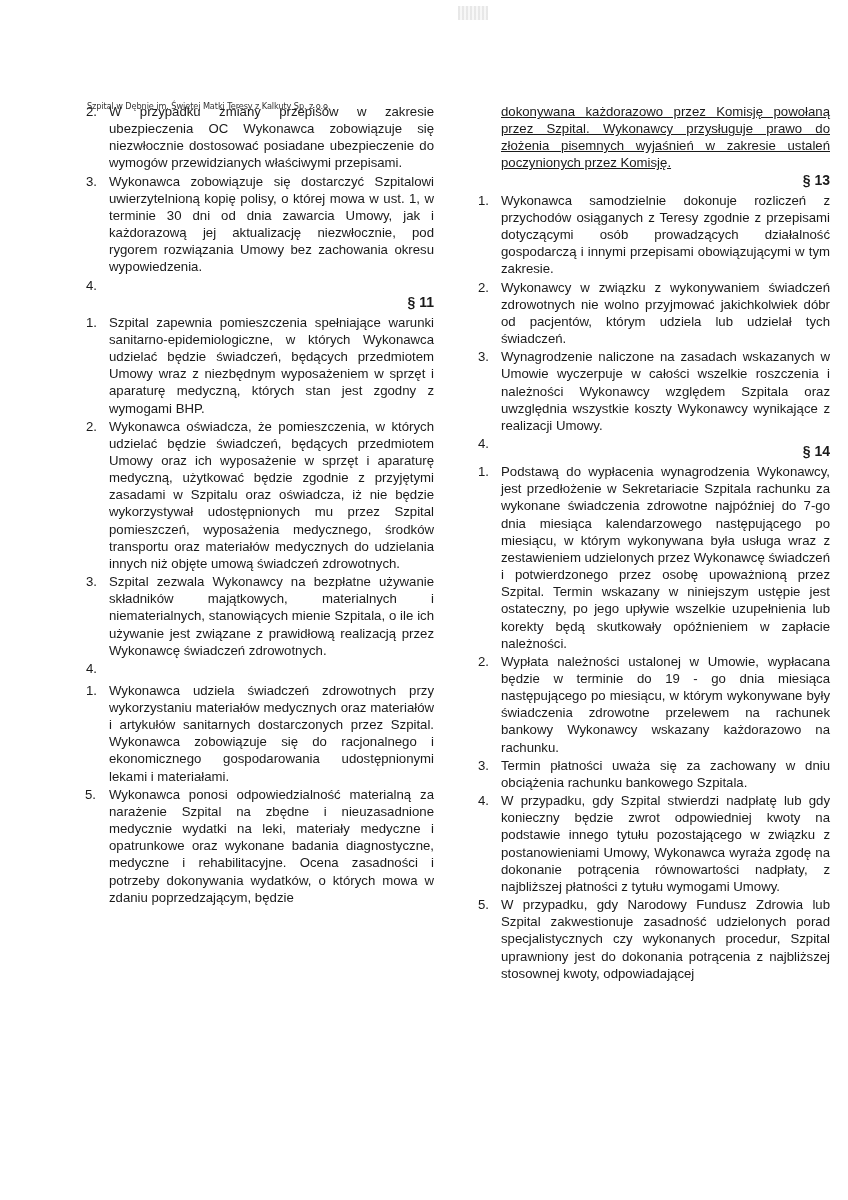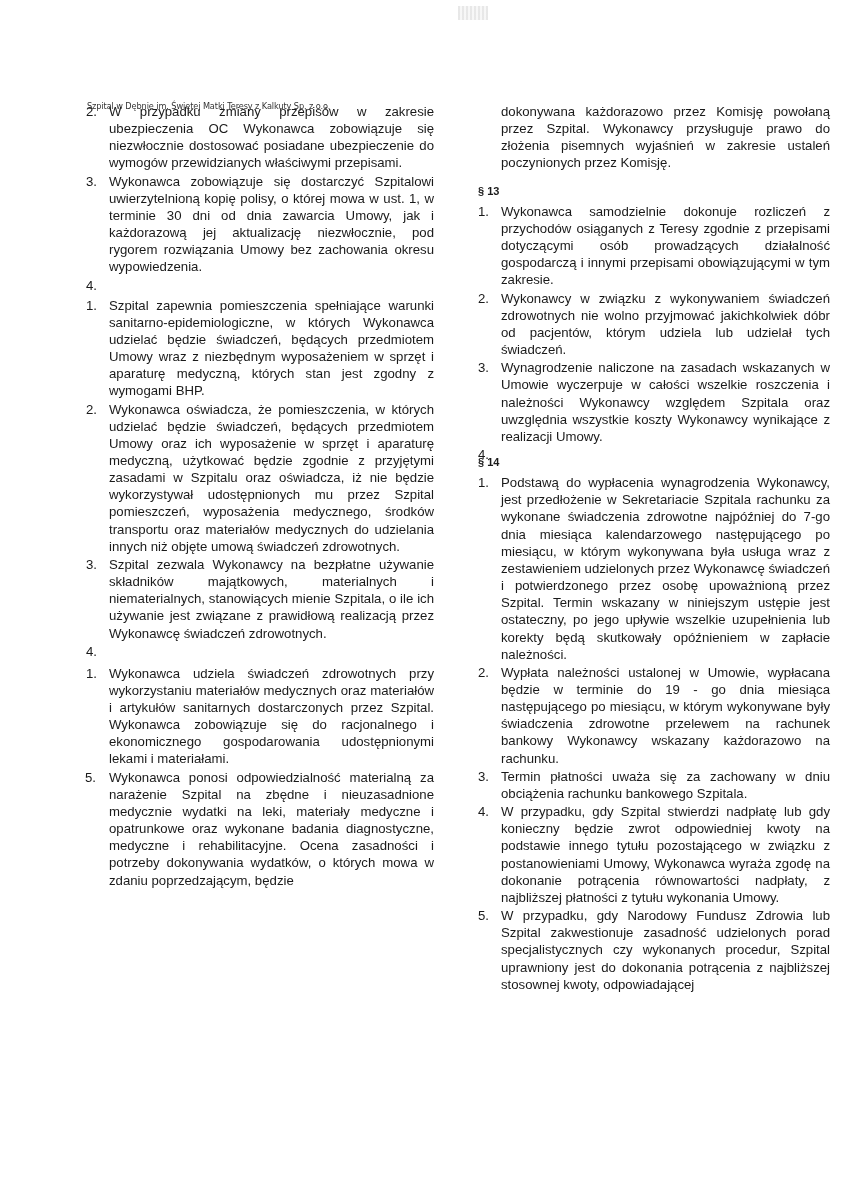--- a/index.html
+++ b/index.html
@@ -23,23 +23,23 @@
     font-size: 13.2px; line-height: 17.15px;
   }
   .col-left { left: 86px; width: 348px; }
   .col-right { left: 478px; width: 352px; }
   .item {
     position: relative; padding-left: 23px; text-align: justify;
     margin: 0 0 1px 0;
   }
   .item .num { position: absolute; left: 0; top: 0; }
   .item.tight .num { left: -1px; }
-  .cont { padding-left: 23px; text-align: justify; margin: 0 0 11px 0; }
+  .cont { padding-left: 23px; text-align: justify; margin: 0 0 0 0; text-decoration: underline; }
   .section {
-    text-align: left; font-weight: bold; font-size: 11px;
+    text-align: right; font-weight: bold; font-size: 14px;
     margin: 0;
   }
   .gap-big { height: 14px; }
   .gap-mid { height: 5px; }
 </style>
 </head>
 <body>
 
 <div class="stamp"></div>
 
@@ -52,20 +52,21 @@
   </div>
   <div class="item">
     <span class="num">3.</span>
     <span>Wykonawca zobowiązuje się dostarczyć Szpitalowi uwierzytelnioną kopię polisy, o której mowa w ust. 1, w terminie 30 dni od dnia zawarcia Umowy, jak i każdorazową jej aktualizację niezwłocznie, pod rygorem rozwiązania Umowy bez zachowania okresu wypowiedzenia.</span>
   </div>
   <div class="item">
     <span class="num">4.</span>
   </div>
 
   <div class="gap-big" style="height:17px"></div>
+  <div class="section">§ 11</div>
   <div class="gap-mid" style="height:3px"></div>
 
   <div class="item">
     <span class="num">1.</span>
     <span>Szpital zapewnia pomieszczenia spełniające warunki sanitarno-epidemiologiczne, w których Wykonawca udzielać będzie świadczeń, będących przedmiotem Umowy wraz z niezbędnym wyposażeniem w sprzęt i aparaturę medyczną, których stan jest zgodny z wymogami BHP.</span>
   </div>
   <div class="item">
     <span class="num">2.</span>
     <span>Wykonawca oświadcza, że pomieszczenia, w których udzielać będzie świadczeń, będących przedmiotem Umowy oraz ich wyposażenie w sprzęt i aparaturę medyczną, użytkować będzie zgodnie z przyjętymi zasadami w Szpitalu oraz oświadcza, iż nie będzie wykorzystywał udostępnionych mu przez Szpital pomieszczeń, wyposażenia medycznego, środków transportu oraz materiałów medycznych do udzielania innych niż objęte umową świadczeń zdrowotnych.</span>
   </div>
@@ -123,19 +124,19 @@
   <div class="item">
     <span class="num">2.</span>
     <span>Wypłata należności ustalonej w Umowie, wypłacana będzie w terminie do 19 - go dnia miesiąca następującego po miesiącu, w którym wykonywane były świadczenia zdrowotne przelewem na rachunek bankowy Wykonawcy wskazany każdorazowo na rachunku.</span>
   </div>
   <div class="item">
     <span class="num">3.</span>
     <span>Termin płatności uważa się za zachowany w dniu obciążenia rachunku bankowego Szpitala.</span>
   </div>
   <div class="item">
     <span class="num">4.</span>
-    <span>W przypadku, gdy Szpital stwierdzi nadpłatę lub gdy konieczny będzie zwrot odpowiedniej kwoty na podstawie innego tytułu pozostającego w związku z postanowieniami Umowy, Wykonawca wyraża zgodę na dokonanie potrącenia równowartości nadpłaty, z najbliższej płatności z tytułu wykonania Umowy.</span>
+    <span>W przypadku, gdy Szpital stwierdzi nadpłatę lub gdy konieczny będzie zwrot odpowiedniej kwoty na podstawie innego tytułu pozostającego w związku z postanowieniami Umowy, Wykonawca wyraża zgodę na dokonanie potrącenia równowartości nadpłaty, z najbliższej płatności z tytułu wymogami Umowy.</span>
   </div>
   <div class="item">
     <span class="num">5.</span>
     <span>W przypadku, gdy Narodowy Fundusz Zdrowia lub Szpital zakwestionuje zasadność udzielonych porad specjalistycznych czy wykonanych procedur, Szpital uprawniony jest do dokonania potrącenia z najbliższej stosownej kwoty, odpowiadającej</span>
   </div>
 </div>
 
 </body></html>

